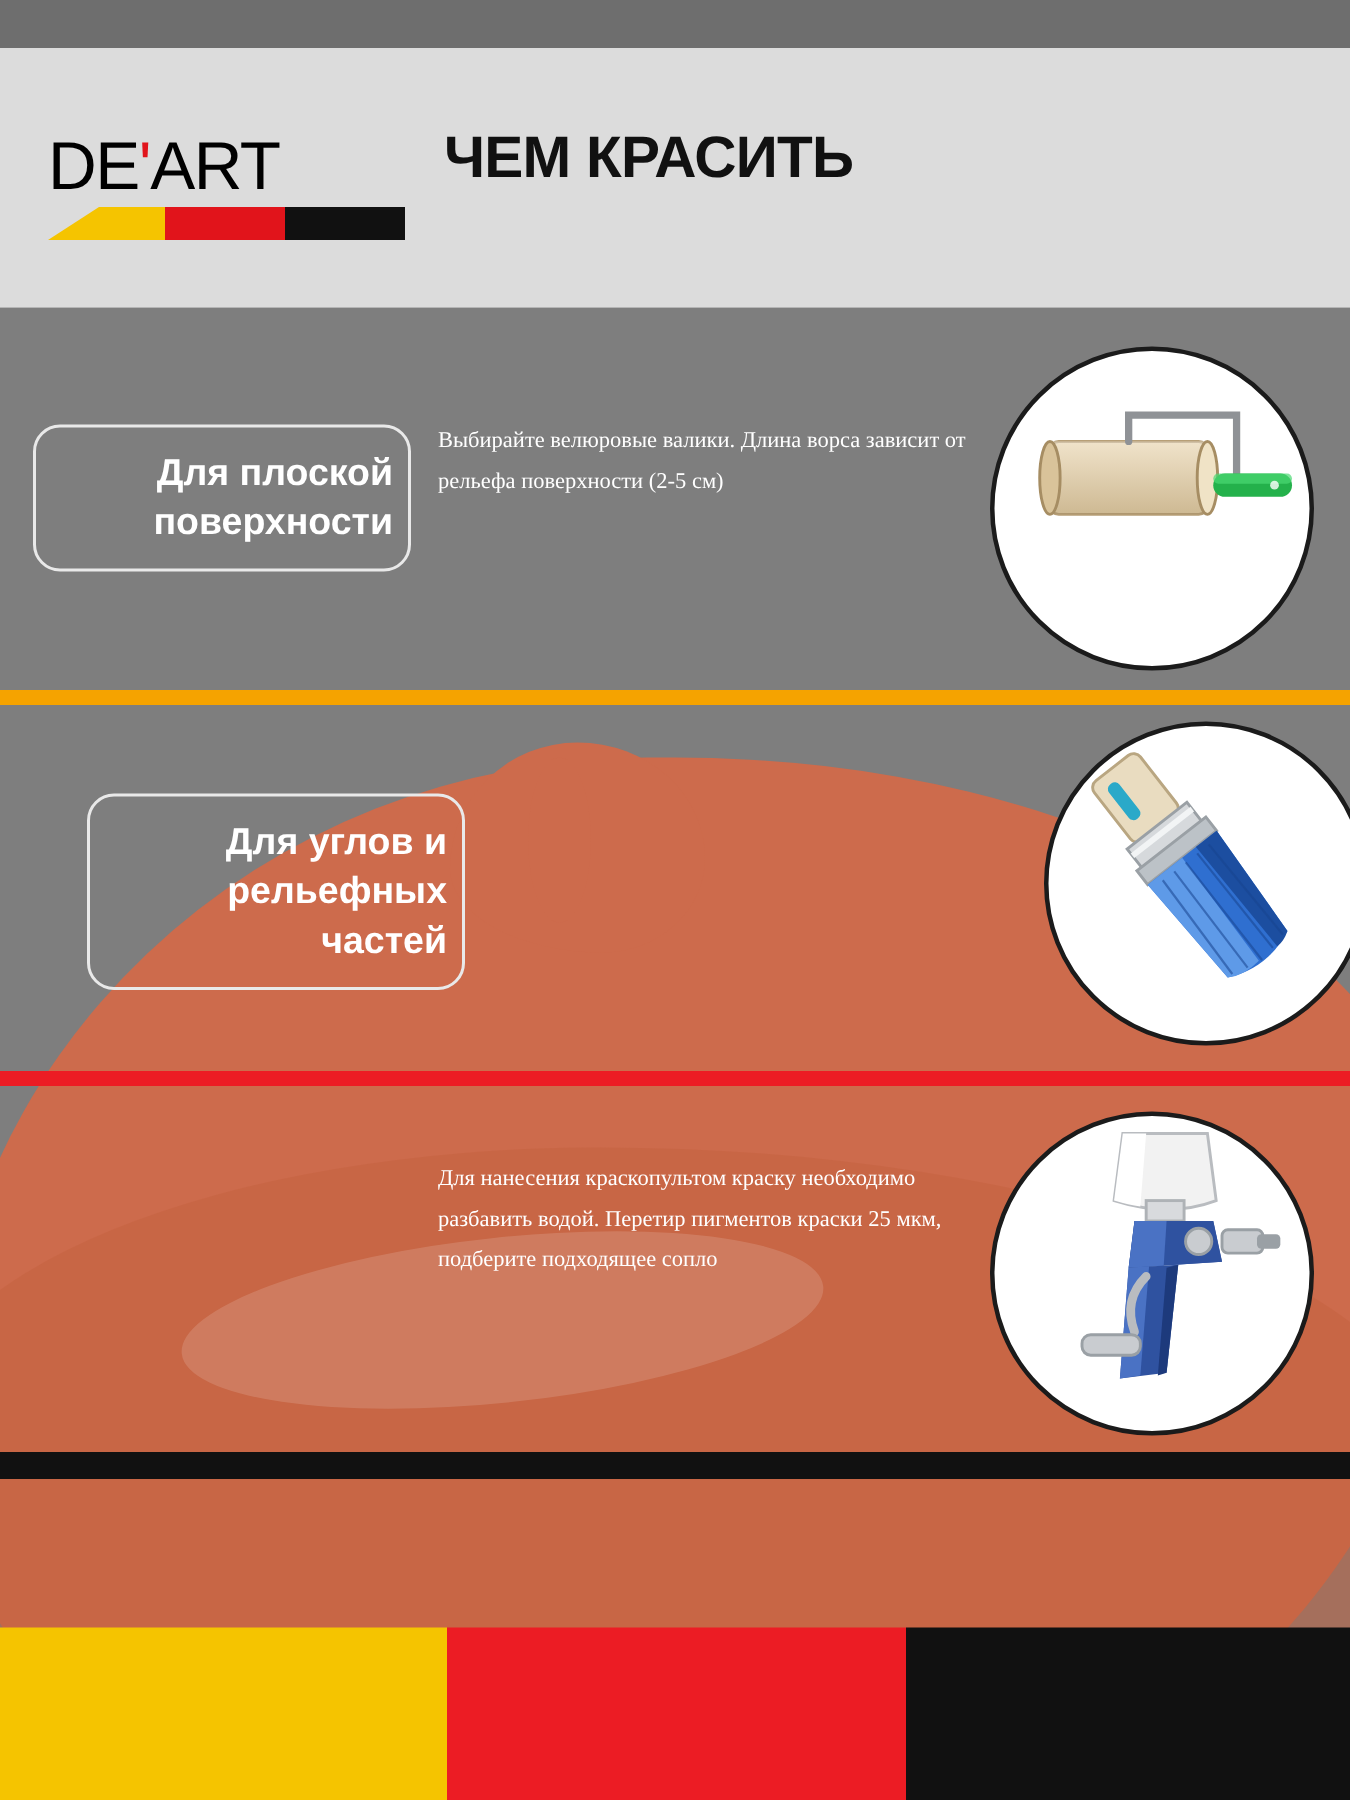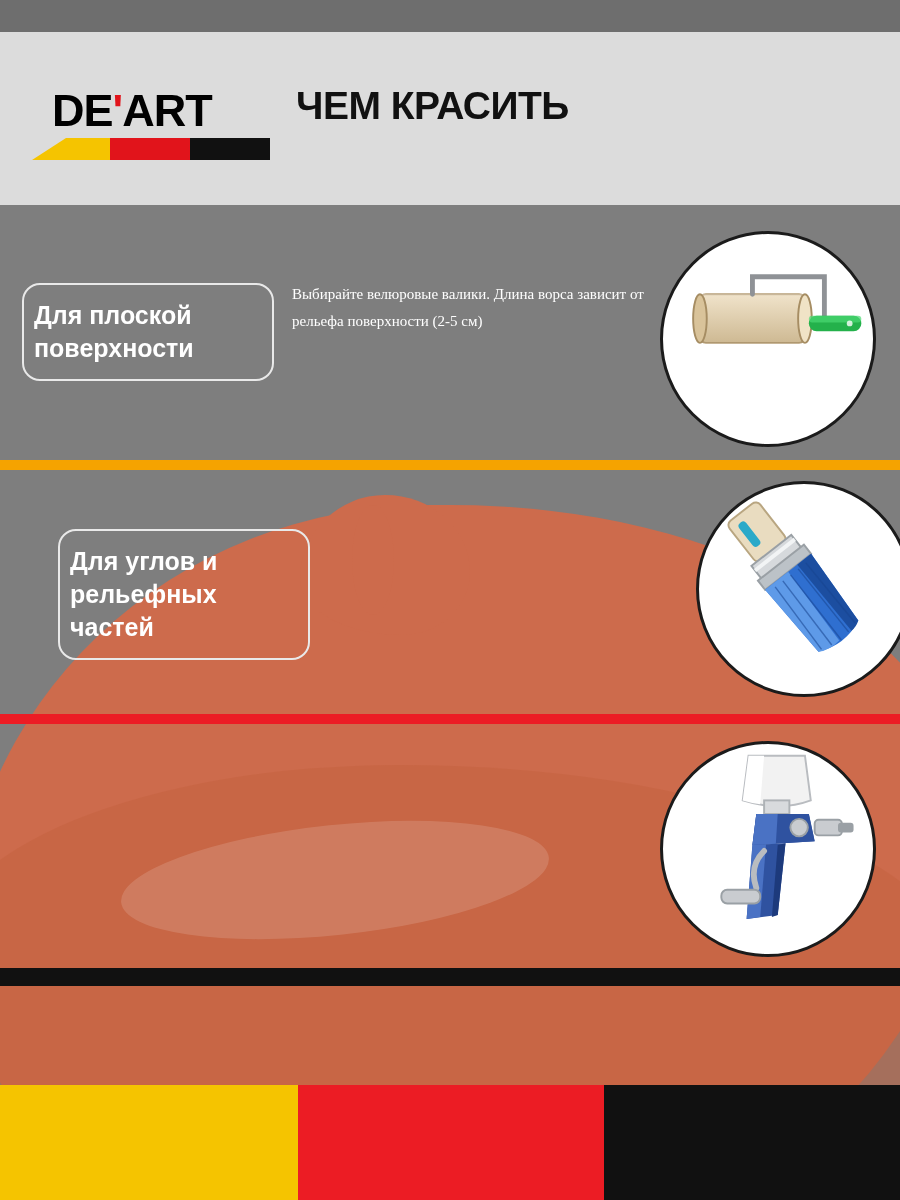--- a/index.html
+++ b/index.html
@@ -24,27 +24,26 @@
   .top-strip {
     position: absolute; left: 0; top: 0;
     width: 900px; height: 32px;
     background: #6e6e6e;
   }
   .logo-wrap {
     position: absolute; left: 32px; top: 88px;
     width: 240px; height: 78px;
   }
   .logo-text {
-    font-weight: bold;
+    font-weight: normal;
     font-size: 45px;
     letter-spacing: -1px;
     color: #000000;
     line-height: 46px;
     font-family: "Liberation Sans", sans-serif;
-    margin-left: 20px;
   }
   .logo-text .red { color: #e1141b; }
   .logo-flag {
     position: relative;
     margin-top: 4px;
     width: 238px; height: 22px;
     overflow: hidden;
   }
   .flag-seg { position: absolute; top: 0; height: 22px; }
   .flag-y { left: 0;   width: 78px; background: #f5c400; }
@@ -133,21 +132,21 @@
   .pill {
     position: absolute;
     left: 22px;
     width: 252px;
     border: 2px solid #e9e9e9;
     border-radius: 18px;
     color: #ffffff;
     font-size: 25px;
     font-weight: bold;
     line-height: 33px;
-    text-align: left;
+    text-align: right;
     padding: 14px 10px;
     background: transparent;
   }
   .pill-1 { top: 40px; }
   .pill-2 { top: 32px; }
   .pill-3 { top: 42px; }
 
   .desc {
     position: absolute;
     left: 292px;
@@ -261,20 +260,21 @@
             <line x1="106" y1="88" x2="106" y2="173"></line>
             <line x1="116" y1="88" x2="117" y2="171"></line>
             <line x1="126" y1="88" x2="128" y2="168"></line>
           </g>
         </g>
       </svg>
     </div>
   </div>
 
   <div class="row row-3">
+    <div class="desc desc-3">Для нанесения краскопультом краску необходимо разбавить водой. Перетир пигментов краски 25 мкм, подберите подходящее сопло</div>
     <div class="circle circle-3">
       <svg viewBox="0 0 216 216" xmlns="http://www.w3.org/2000/svg">
         <path d="M88 12 L146 12 L152 58 Q120 70 82 58 Z" fill="#f2f2f2" stroke="#b9bcc0" stroke-width="2"></path>
         <path d="M88 12 L104 12 L100 62 Q92 61 82 58 Z" fill="#ffffff"></path>
         <rect x="104" y="58" width="26" height="14" fill="#d8dadd" stroke="#aeb2b6" stroke-width="2"></rect>
         <path d="M96 72 L150 72 L156 100 L92 104 Z" fill="#2f52a0" stroke="#1e3straight" stroke-width="0"></path>
         <path d="M96 72 L150 72 L156 100 L92 104 Z" fill="#2f52a0"></path>
         <path d="M96 72 L118 72 L116 103 L92 104 Z" fill="#4a72c4"></path>
         <circle cx="140" cy="86" r="9" fill="#c9ccd0" stroke="#9aa0a5" stroke-width="2"></circle>
         <rect x="156" y="78" width="28" height="16" rx="4" fill="#c9ccd0" stroke="#9aa0a5" stroke-width="2"></rect>

